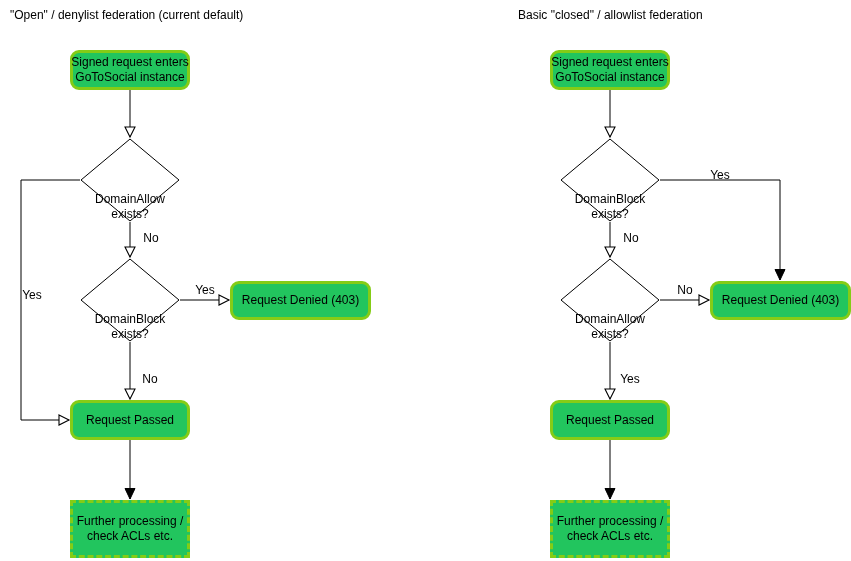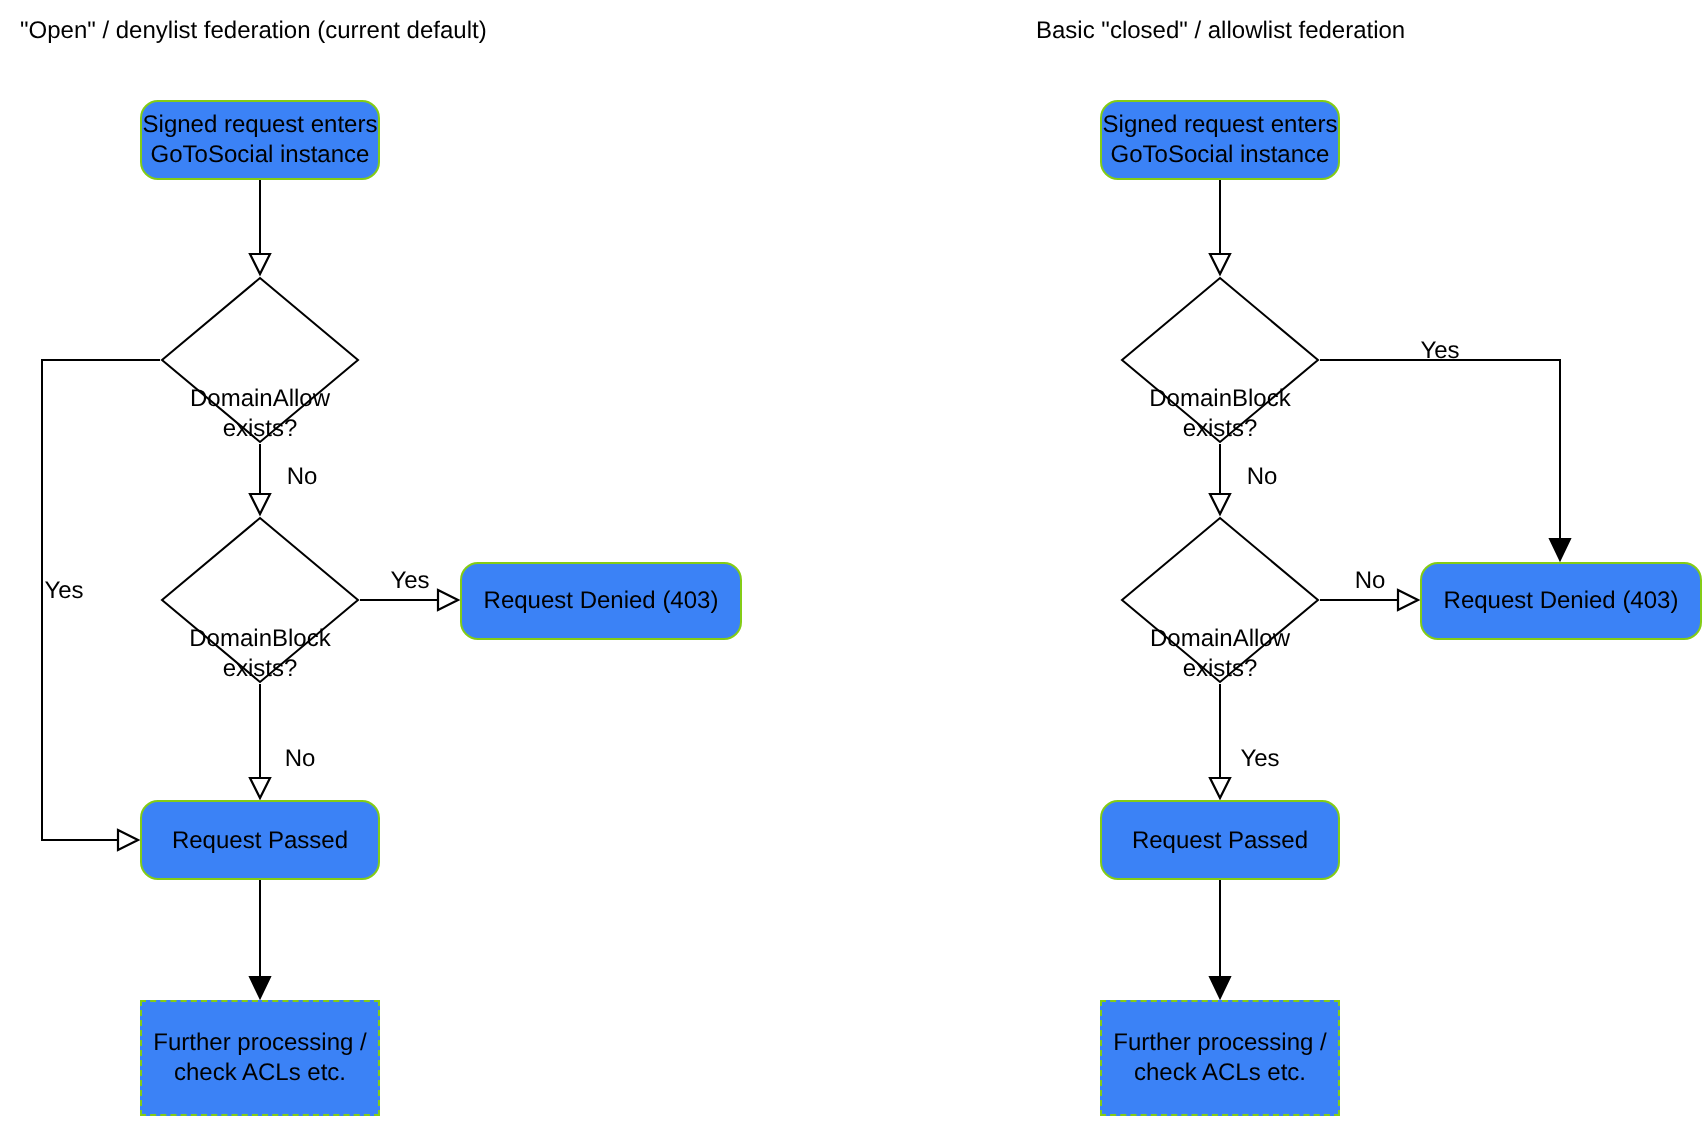--- a/index.html
+++ b/index.html
@@ -25,22 +25,22 @@
   }
   .node {
     position: absolute;
     box-sizing: border-box;
     display: flex;
     flex-direction: column;
     align-items: center;
     justify-content: center;
     text-align: center;
     line-height: 15px;
-    background: #3b82f6;
-    border: 1px solid #84cc16;
+    background: #22c55e;
+    border: 3px solid #84cc16;
     border-radius: 9px;
   }
   .node.dashed {
     border-style: dashed;
     border-radius: 0;
   }
   .node span { display: block; white-space: nowrap; }
   .diamond {
     position: absolute;
     display: flex;

